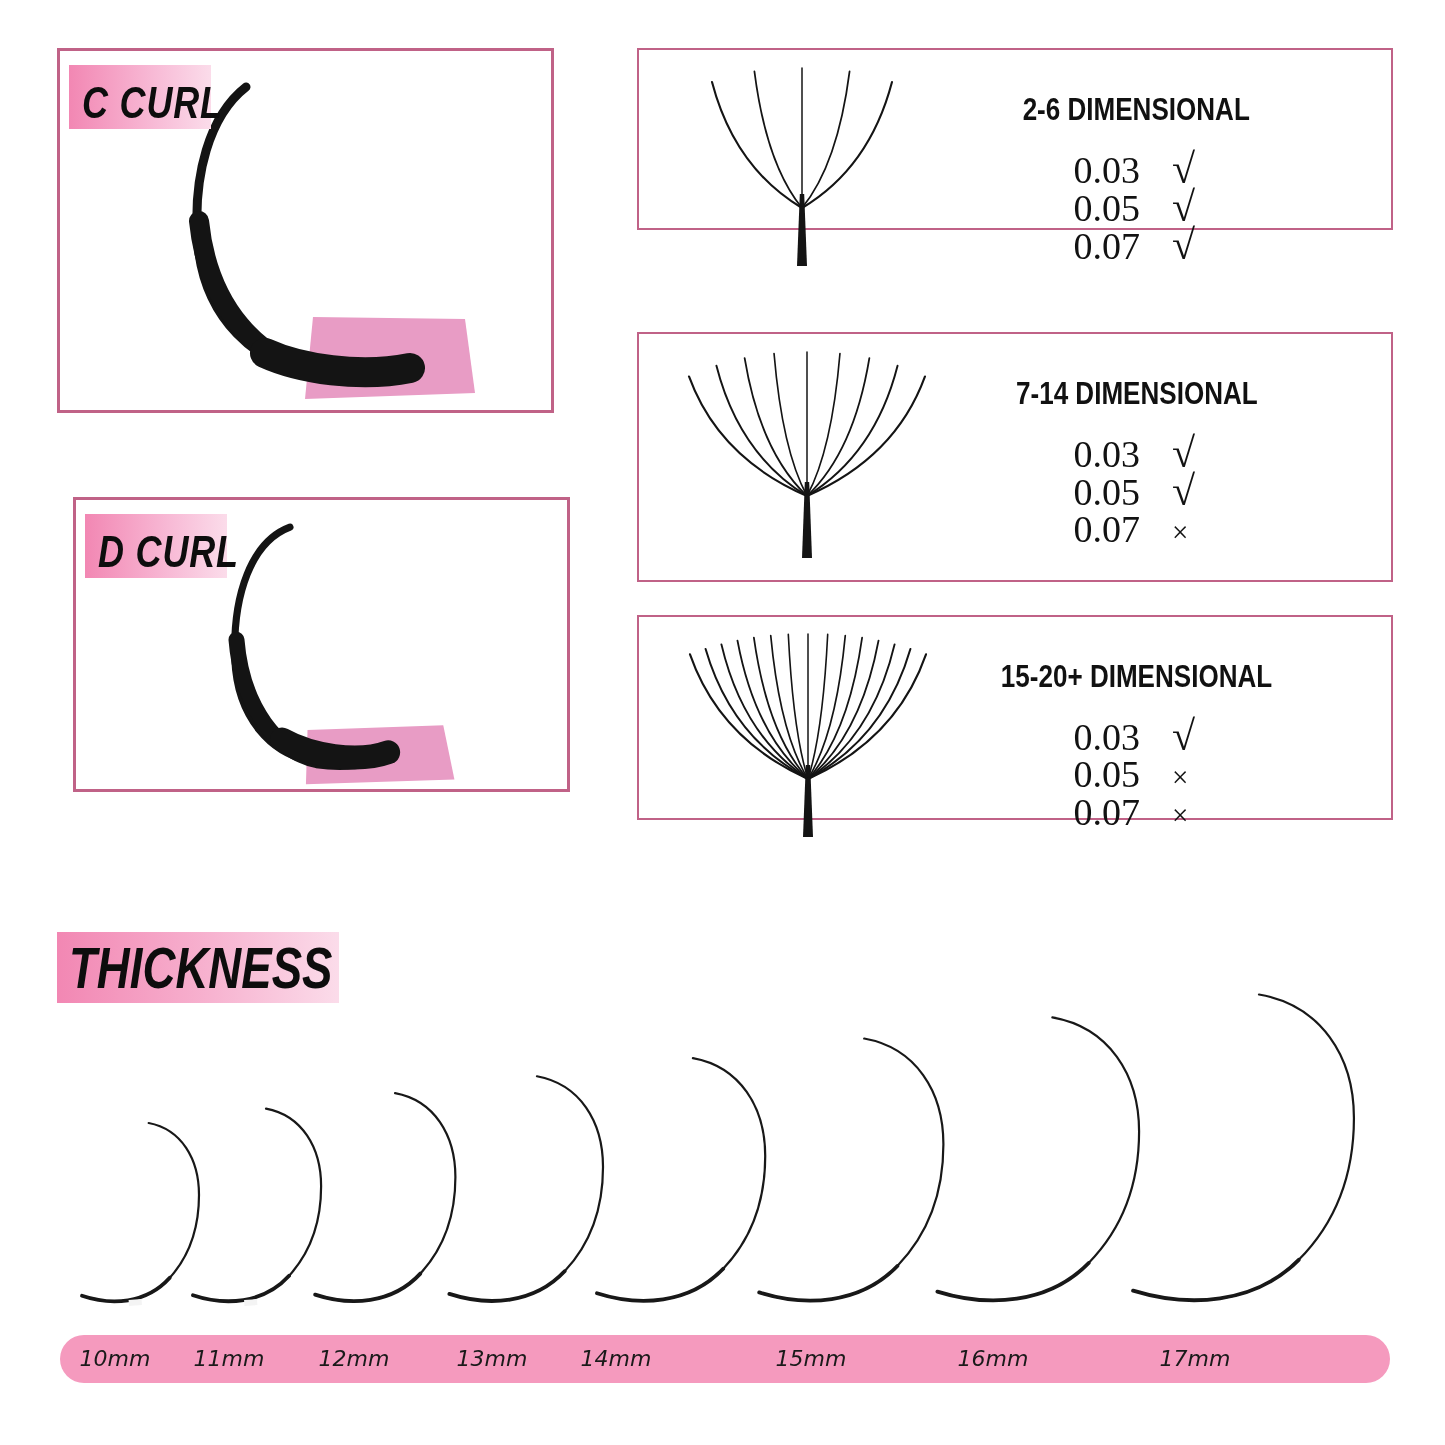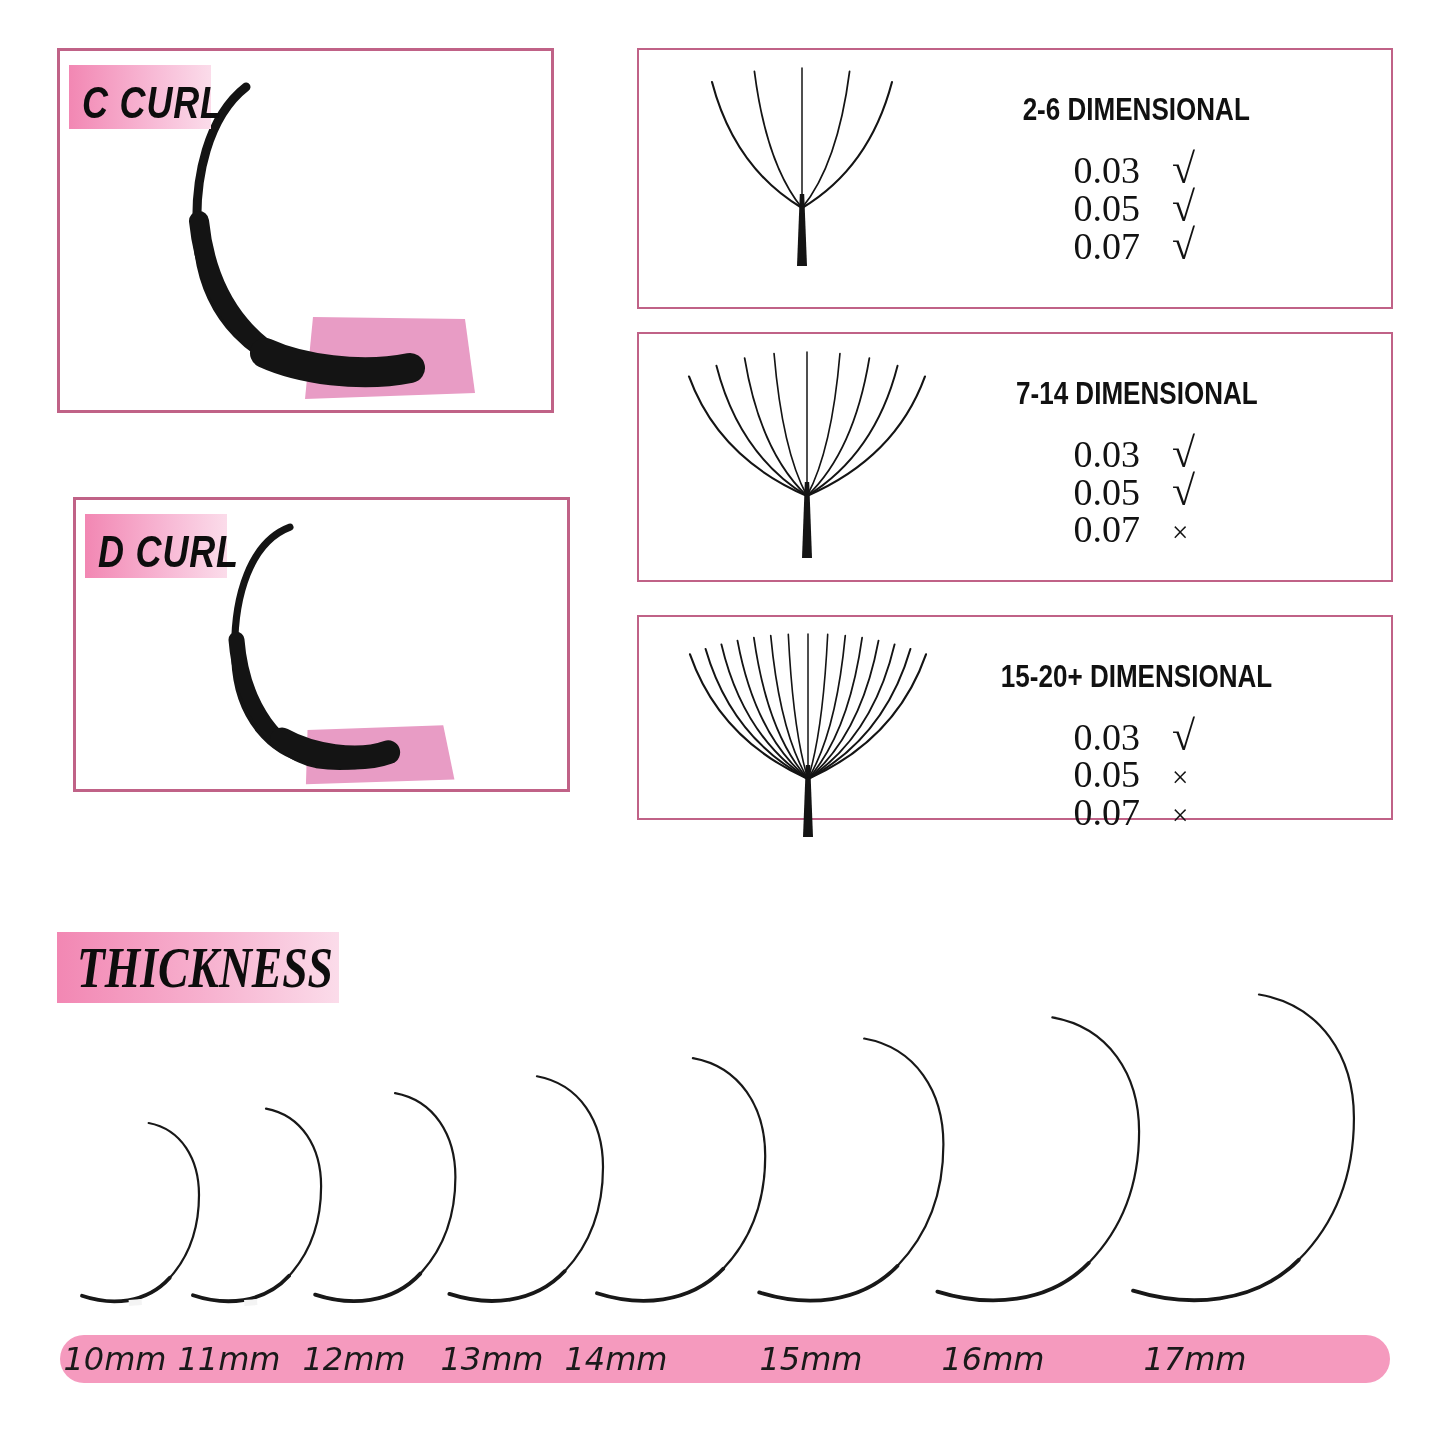--- a/index.html
+++ b/index.html
@@ -33,28 +33,28 @@
     transform:scaleX(.84);white-space:nowrap;letter-spacing:0px;}
   .dim-rows{position:absolute;left:0;right:9px;top:100px;}
   .dim-row{height:38px;line-height:38px;display:flex;justify-content:center;align-items:baseline;gap:32px;}
   .dim-row .val{font-family:"Liberation Serif",serif;font-size:38px;color:#121212;width:92px;text-align:right;}
   .dim-row .mark{font-family:"Liberation Serif",serif;font-size:42px;color:#121212;width:44px;text-align:left;}
   .dim-row .mark.small-x{font-size:29px;}
 
   
   .thickness-label{position:absolute;left:57px;top:932px;width:282px;height:71px;
     background:linear-gradient(90deg,var(--grad-a) 0%,#f7b3d0 55%,var(--grad-b) 100%);
-    display:flex;align-items:center;padding-left:20px;font-family:Liberation Serif, serif;}
+    display:flex;align-items:center;padding-left:12px;}
   .thickness-label span{display:inline-block;font-style:italic;font-weight:700;font-size:57px;
     color:#0d0d0d;transform:scaleX(.8);transform-origin:left center;white-space:nowrap;}
   #thickness-curves{position:absolute;left:40px;top:960px;}
   .length-bar{position:absolute;left:60px;top:1335px;width:1330px;height:48px;
     background:var(--pink);border-radius:24px;}
   .length-bar span{position:absolute;top:0;line-height:48px;transform:translateX(-50%);
-    font-style:italic;font-size:32px;color:#1a1a1a;font-family:"DejaVu Sans",sans-serif;white-space:nowrap;}
+    font-style:italic;font-size:22px;color:#1a1a1a;font-family:"DejaVu Sans",sans-serif;white-space:nowrap;}
 </style>
 </head>
 <body>
 
 <div class="canvas">
 
   <section class="curl-card" style="top:48px;height:365px;">
     <svg class="curl-art" viewBox="0 0 491 359">
       <polygon points="253,266 405,268 415,342 245,348" fill="var(--pad)"></polygon>
       <path class="ink" stroke-linecap="round" d="M186,36 C150,64 132,124 138,194 C145,268 196,314 254,322 C290,328 330,326 352,317" stroke-width="9"></path>
@@ -71,21 +71,21 @@
       <polygon points="228,288 398,282 412,350 226,356" fill="var(--pad)"></polygon>
       <path class="ink" stroke-linecap="round" d="M206,34 C158,52 134,118 137,200 C140,272 182,320 238,328 C272,333 308,328 330,316" stroke-width="9"></path>
       <path class="ink" stroke-linecap="round" d="M139,175 C146,262 192,316 240,326 C273,331 308,327 330,315" stroke-width="20"></path>
       <path class="ink" stroke-linecap="round" d="M196,300 C232,320 290,330 329,316" stroke-width="30"></path>
     </svg>
     <div class="curl-label">
       <span>D CURL</span>
     </div>
   </section>
 
-  <section class="dim-card" style="top:48px;height:261px;">
+  <section class="dim-card" style="top:48px;height:182px;">
     <svg width="750" height="245" viewBox="0 0 750 245">
         <polygon points="158,216 168,216 165.2,144 160.8,144" fill="#141414"></polygon>
         <path d="M 163,158 Q 95.5,117.68 73,32" fill="none" stroke="#141414" stroke-width="2.10" stroke-linecap="round"></path>
         <path d="M 163,158 Q 127.32564113105343,114.32 115.4341881747379,21.5" fill="none" stroke="#141414" stroke-width="1.80" stroke-linecap="round"></path>
         <path d="M 163,158 Q 163,113.19999999999999 163,18" fill="none" stroke="#141414" stroke-width="1.50" stroke-linecap="round"></path>
         <path d="M 163,158 Q 198.67435886894657,114.32 210.5658118252621,21.5" fill="none" stroke="#141414" stroke-width="1.80" stroke-linecap="round"></path>
         <path d="M 163,158 Q 230.5,117.68 253,32" fill="none" stroke="#141414" stroke-width="2.10" stroke-linecap="round"></path>
       </svg>
     <div class="dim-text">
       <div class="dim-title">

